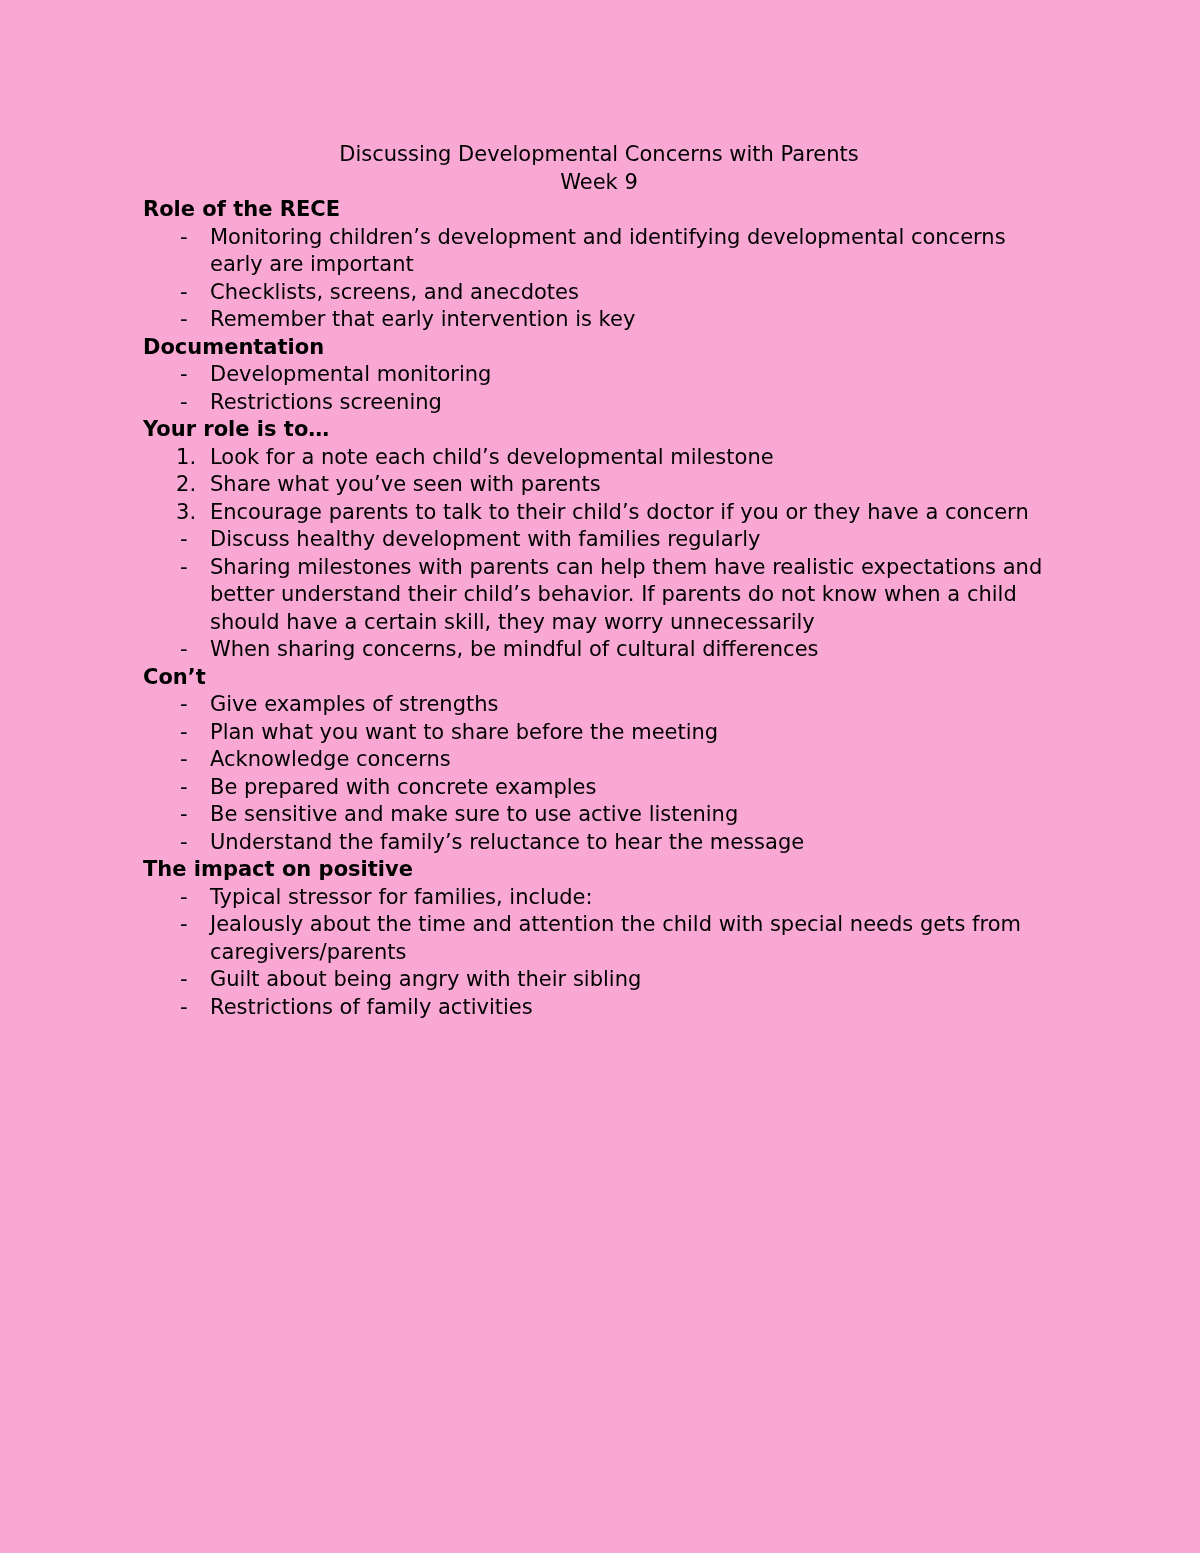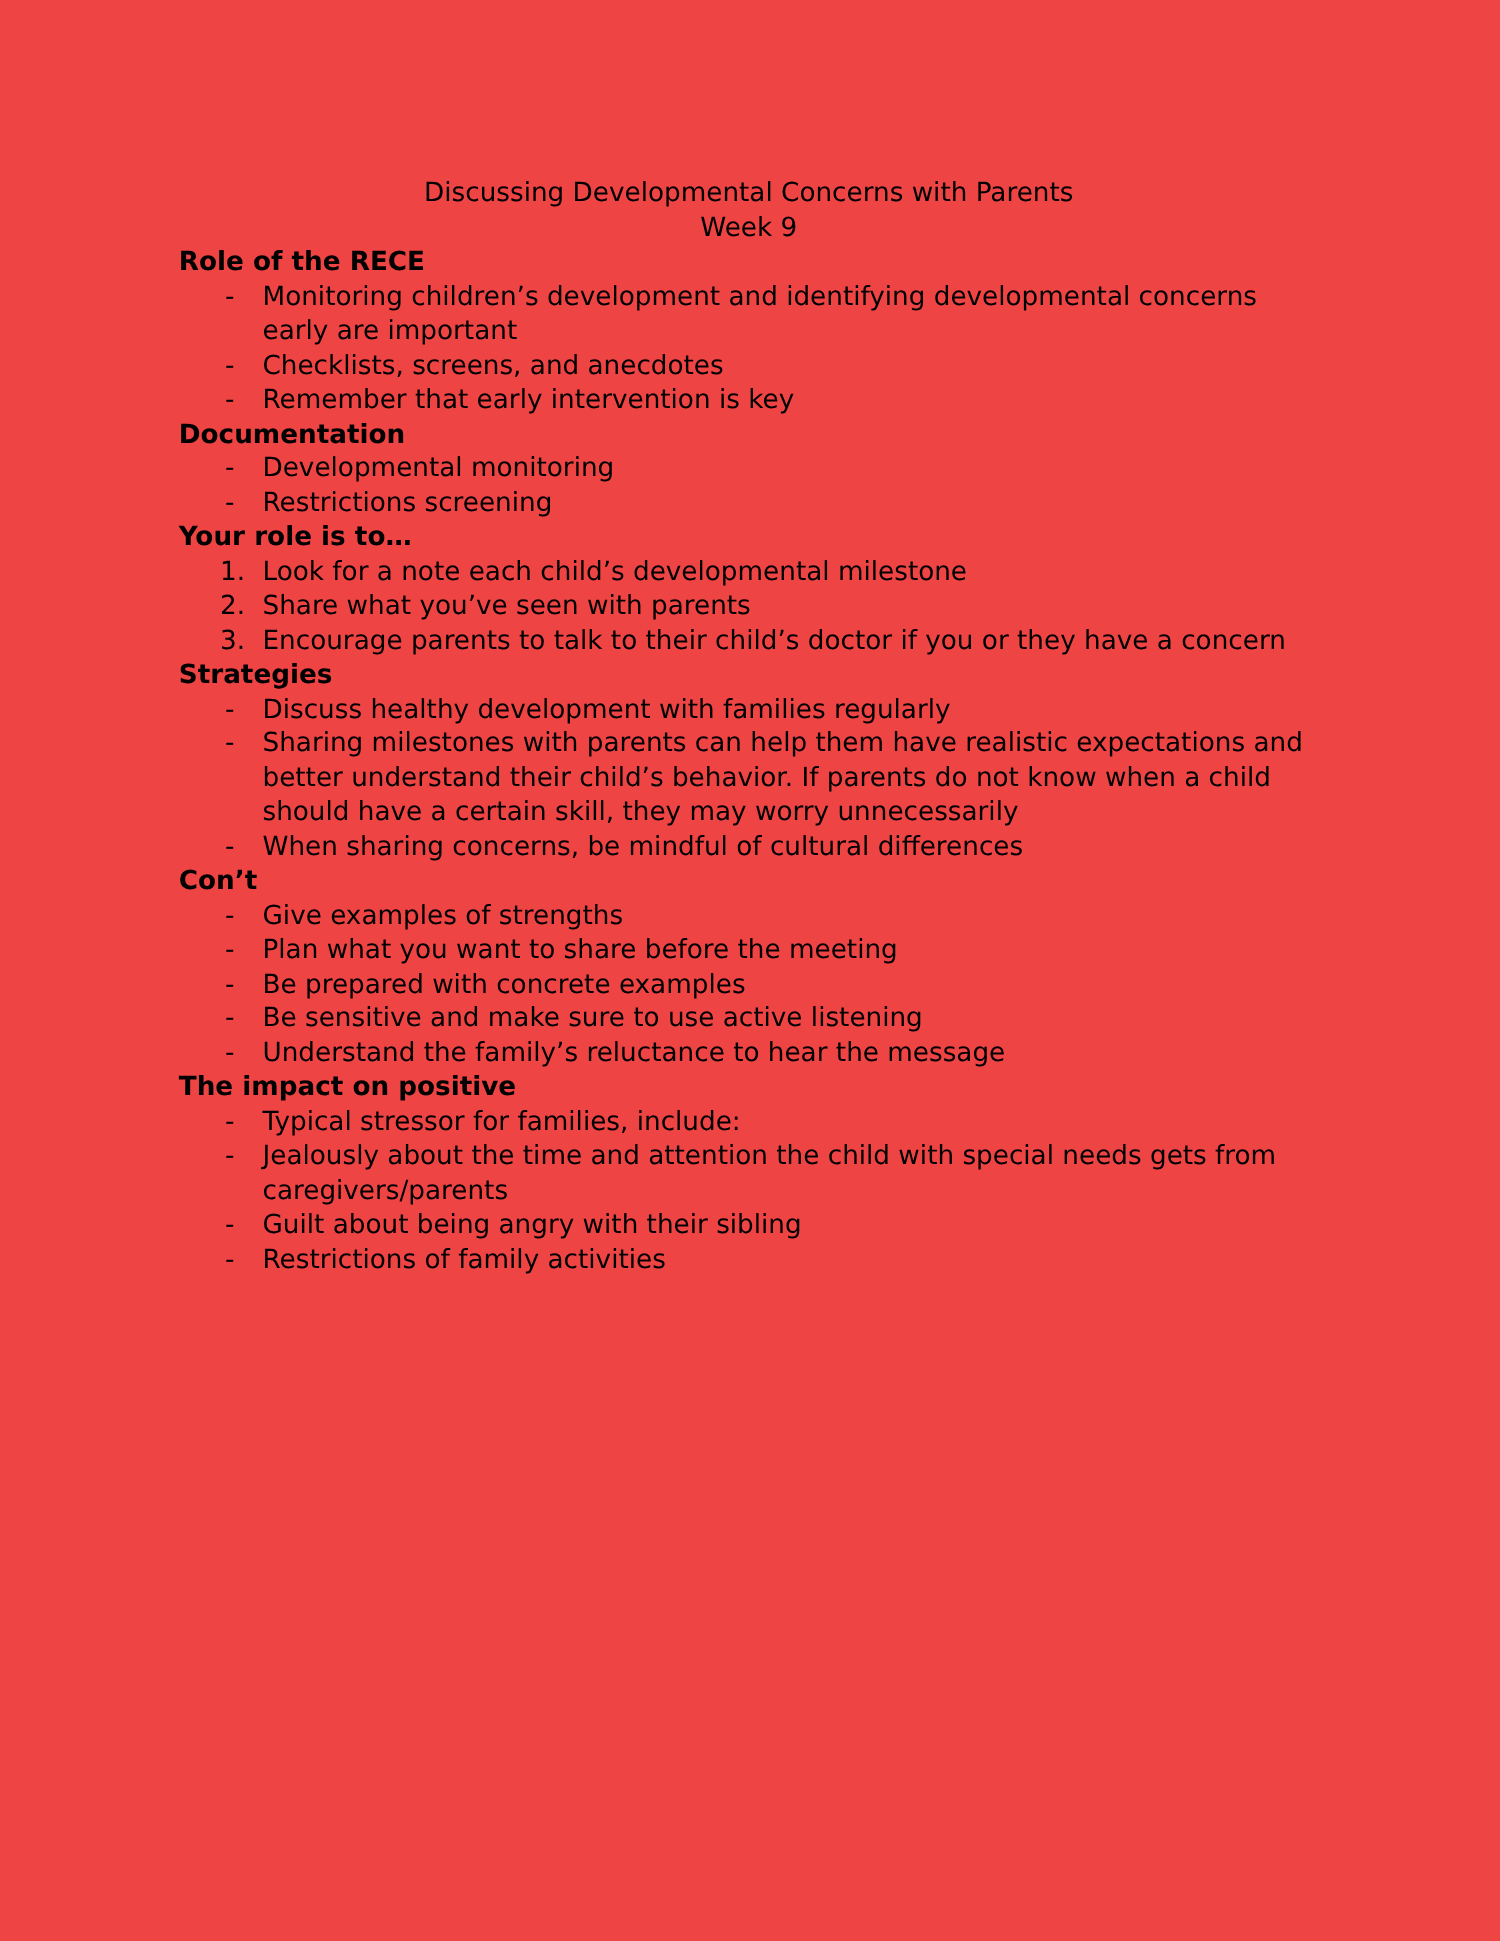--- a/index.html
+++ b/index.html
@@ -12,21 +12,21 @@
     height: 1553px;
     font-family: "DejaVu Sans", "Liberation Sans", sans-serif;
     color: #000000;
     -webkit-font-smoothing: antialiased;
   }
   .page {
     box-sizing: border-box;
     width: 1200px;
     min-height: 1553px;
     padding: 141px 145px 60px 143px;
-    background: #ef4444;
+    background: #f9a8d4;
   }
   .title, .subtitle {
     text-align: center;
     font-size: 21px;
     line-height: 27.5px;
     font-weight: normal;
   }
   .heading {
     font-size: 21px;
     line-height: 27.5px;
@@ -79,30 +79,30 @@
       <ul class="dash">
         <li>Developmental monitoring</li>
         <li>Restrictions screening</li>
       </ul>
       <div class="heading">Your role is to…</div>
       <ol class="number">
         <li>Look for a note each child’s developmental milestone</li>
         <li>Share what you’ve seen with parents</li>
         <li>Encourage parents to talk to their child’s doctor if you or they have a concern</li>
       </ol>
-      <div class="heading">Strategies</div>
       <ul class="dash">
         <li>Discuss healthy development with families regularly</li>
         <li>Sharing milestones with parents can help them have realistic expectations and better understand their child’s behavior. If parents do not know when a child should have a certain skill, they may worry unnecessarily</li>
         <li>When sharing concerns, be mindful of cultural differences</li>
       </ul>
       <div class="heading">Con’t</div>
       <ul class="dash">
         <li>Give examples of strengths</li>
         <li>Plan what you want to share before the meeting</li>
+        <li>Acknowledge concerns</li>
         <li>Be prepared with concrete examples</li>
         <li>Be sensitive and make sure to use active listening</li>
         <li>Understand the family’s reluctance to hear the message</li>
       </ul>
       <div class="heading">The impact on positive</div>
       <ul class="dash">
         <li>Typical stressor for families, include:</li>
         <li>Jealously about the time and attention the child with special needs gets from caregivers/parents</li>
         <li>Guilt about being angry with their sibling</li>
         <li>Restrictions of family activities</li>

